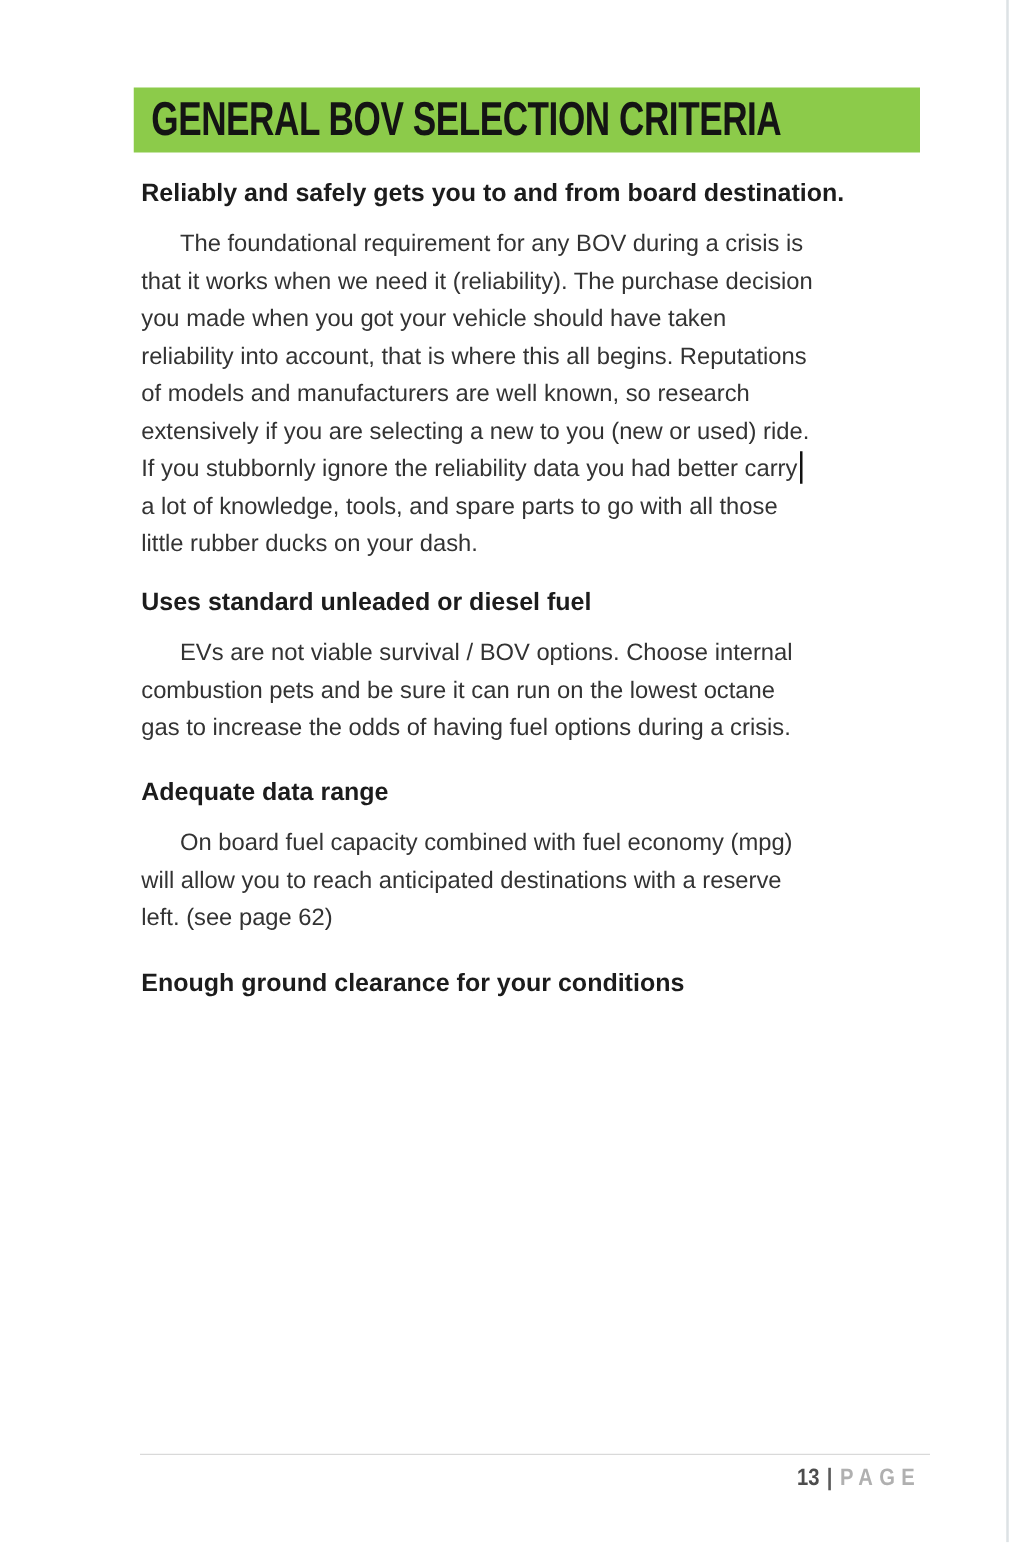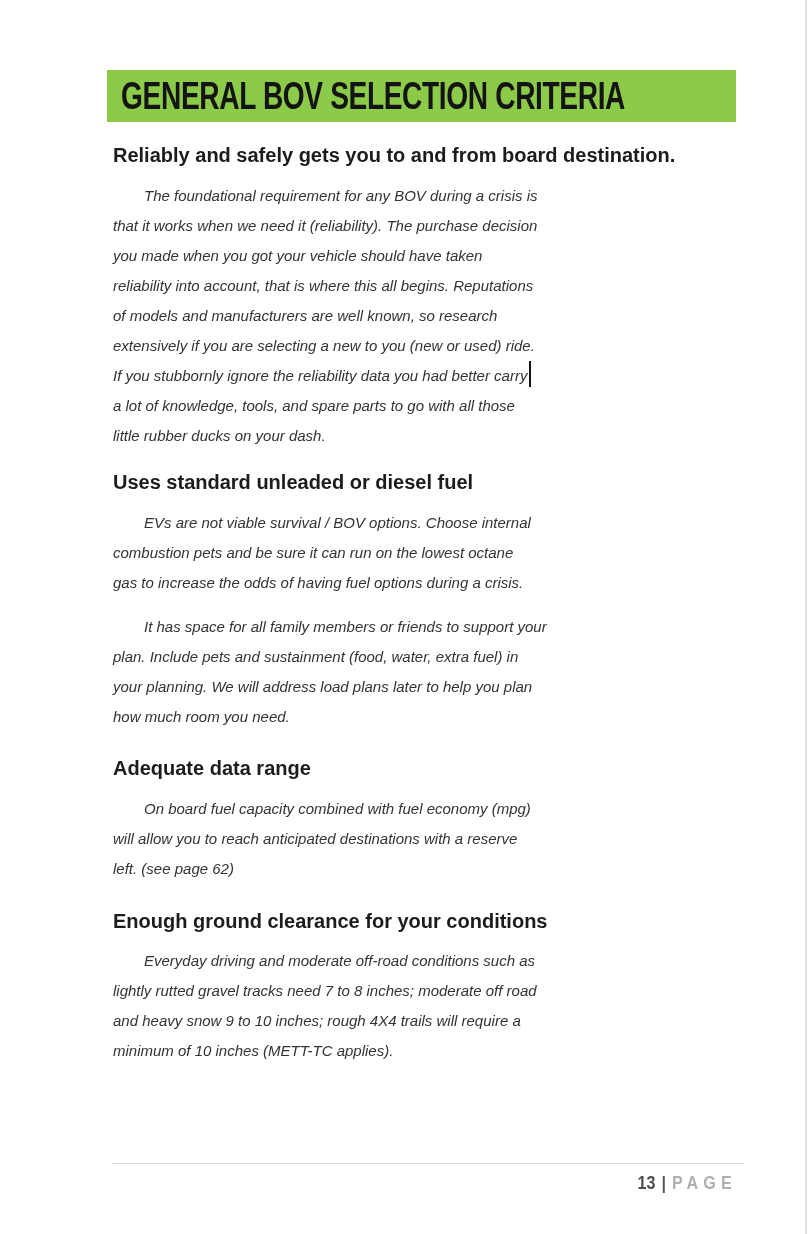--- a/index.html
+++ b/index.html
@@ -30,24 +30,23 @@
   .sec-heading{
     margin:26px 0 0;
     font-size:20px;font-weight:700;line-height:24px;color:#1c1c1c;
   }
   .sec-heading.first{margin-top:21px;}
   .sec-heading.h3{margin-top:19px;}
   .sec-heading.h5{margin-top:24px;}
   .sec-heading.h6{margin-top:25px;}
   .body{
     margin:14px 0 0;
-    font-size:15px;line-height:30px;color:#333333;
+    font-size:19px;line-height:30px;color:#333333;
     white-space:pre-line;
     text-indent:31px;
-    font-style:italic;
   }
   .body.last{margin-top:13px;}
   .caret{
     display:inline-block;width:2px;height:26px;
     background:#111;vertical-align:-6px;margin-left:2px;
   }
   .footer-rule{
     position:absolute;left:112px;top:1163px;
     width:632px;height:1px;background:#d9d9d9;
   }
@@ -83,35 +82,27 @@
 extensively if you are selecting a new to you (new or used) ride.
 If you stubbornly ignore the reliability data you had better carry</span><span class="caret"></span><span>
 a lot of knowledge, tools, and spare parts to go with all those
 little rubber ducks on your dash.</span></p>
 
     <h2 class="sec-heading h3">Uses standard unleaded or diesel fuel</h2>
     <p class="body">EVs are not viable survival / BOV options. Choose internal
 combustion pets and be sure it can run on the lowest octane
 gas to increase the odds of having fuel options during a crisis.</p>
 
-    <p class="body">It has space for all family members or friends to support your
-plan. Include pets and sustainment (food, water, extra fuel) in
-your planning. We will address load plans later to help you plan
-how much room you need.</p>
 
     <h2 class="sec-heading h5">Adequate data range</h2>
     <p class="body">On board fuel capacity combined with fuel economy (mpg)
 will allow you to reach anticipated destinations with a reserve
 left. (see page 62)</p>
 
     <h2 class="sec-heading h6">Enough ground clearance for your conditions</h2>
-    <p class="body last">Everyday driving and moderate off-road conditions such as
-lightly rutted gravel tracks need 7 to 8 inches; moderate off road
-and heavy snow 9 to 10 inches; rough 4X4 trails will require a
-minimum of 10 inches (METT-TC applies).</p>
 
   </div>
 
   <div class="footer-rule"></div>
 
   <div class="page-footer">
     <span class="page-number">13</span><span class="footer-sep">|</span><span class="footer-label">PAGE</span>
   </div>
 
 </div>

